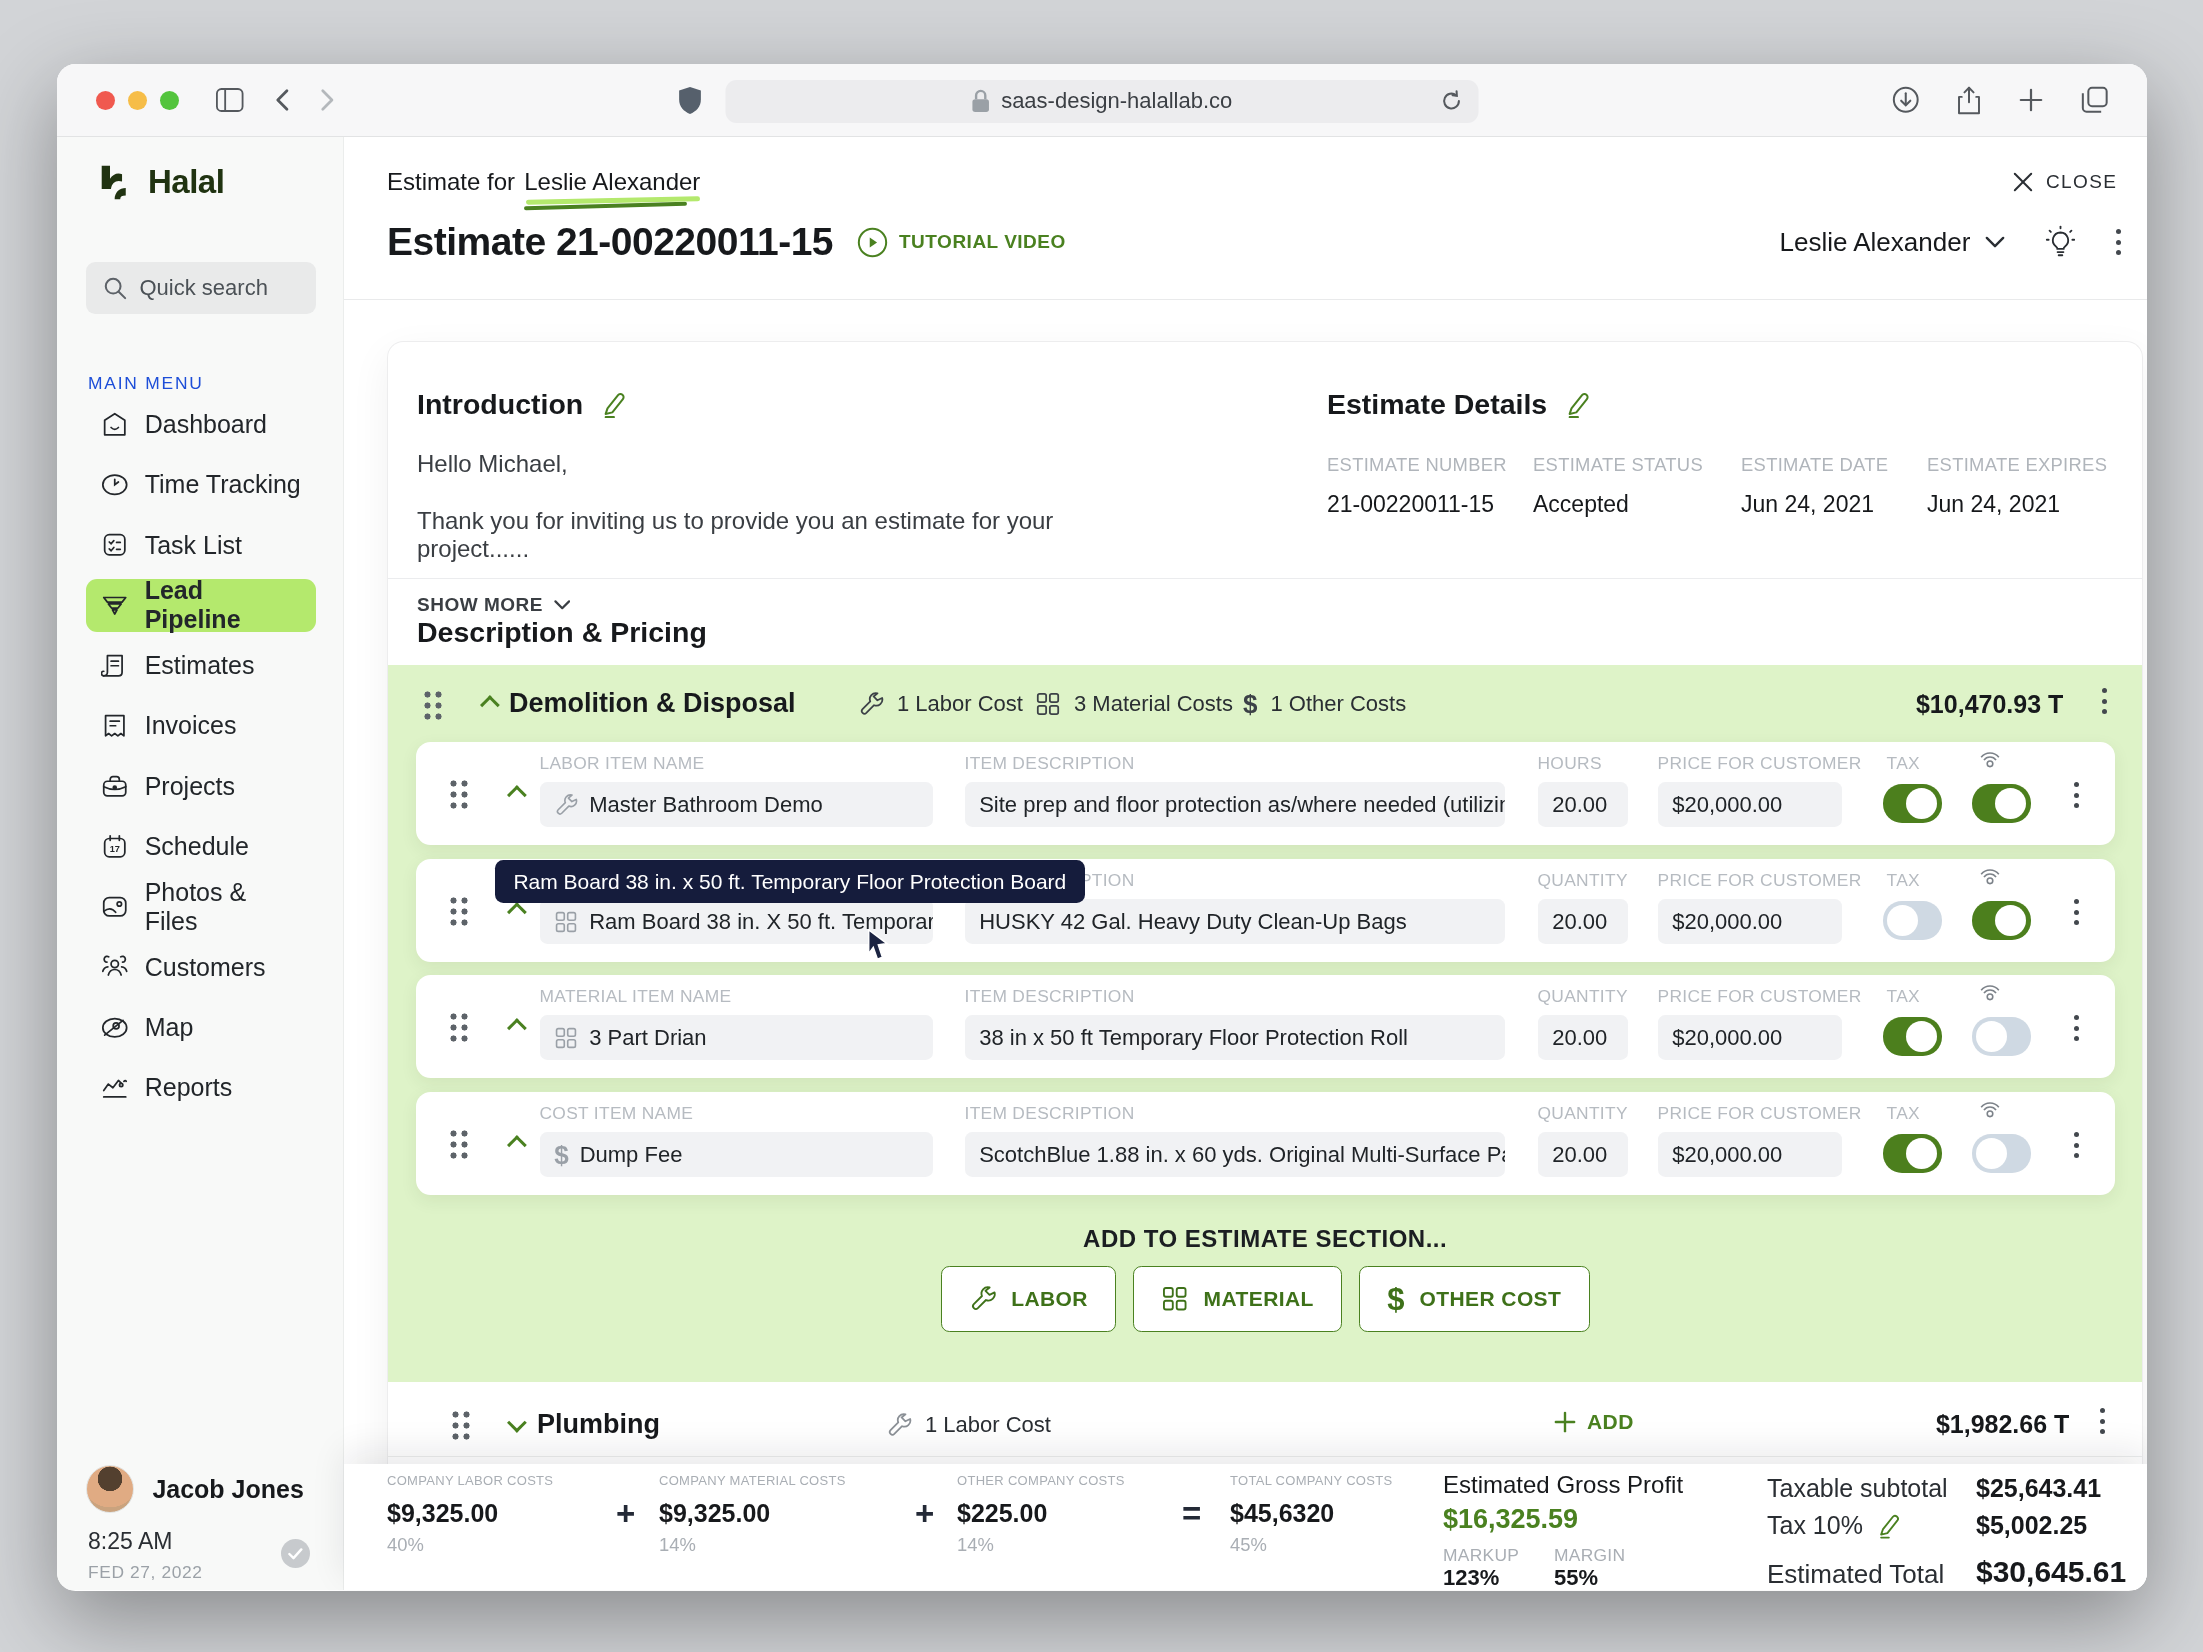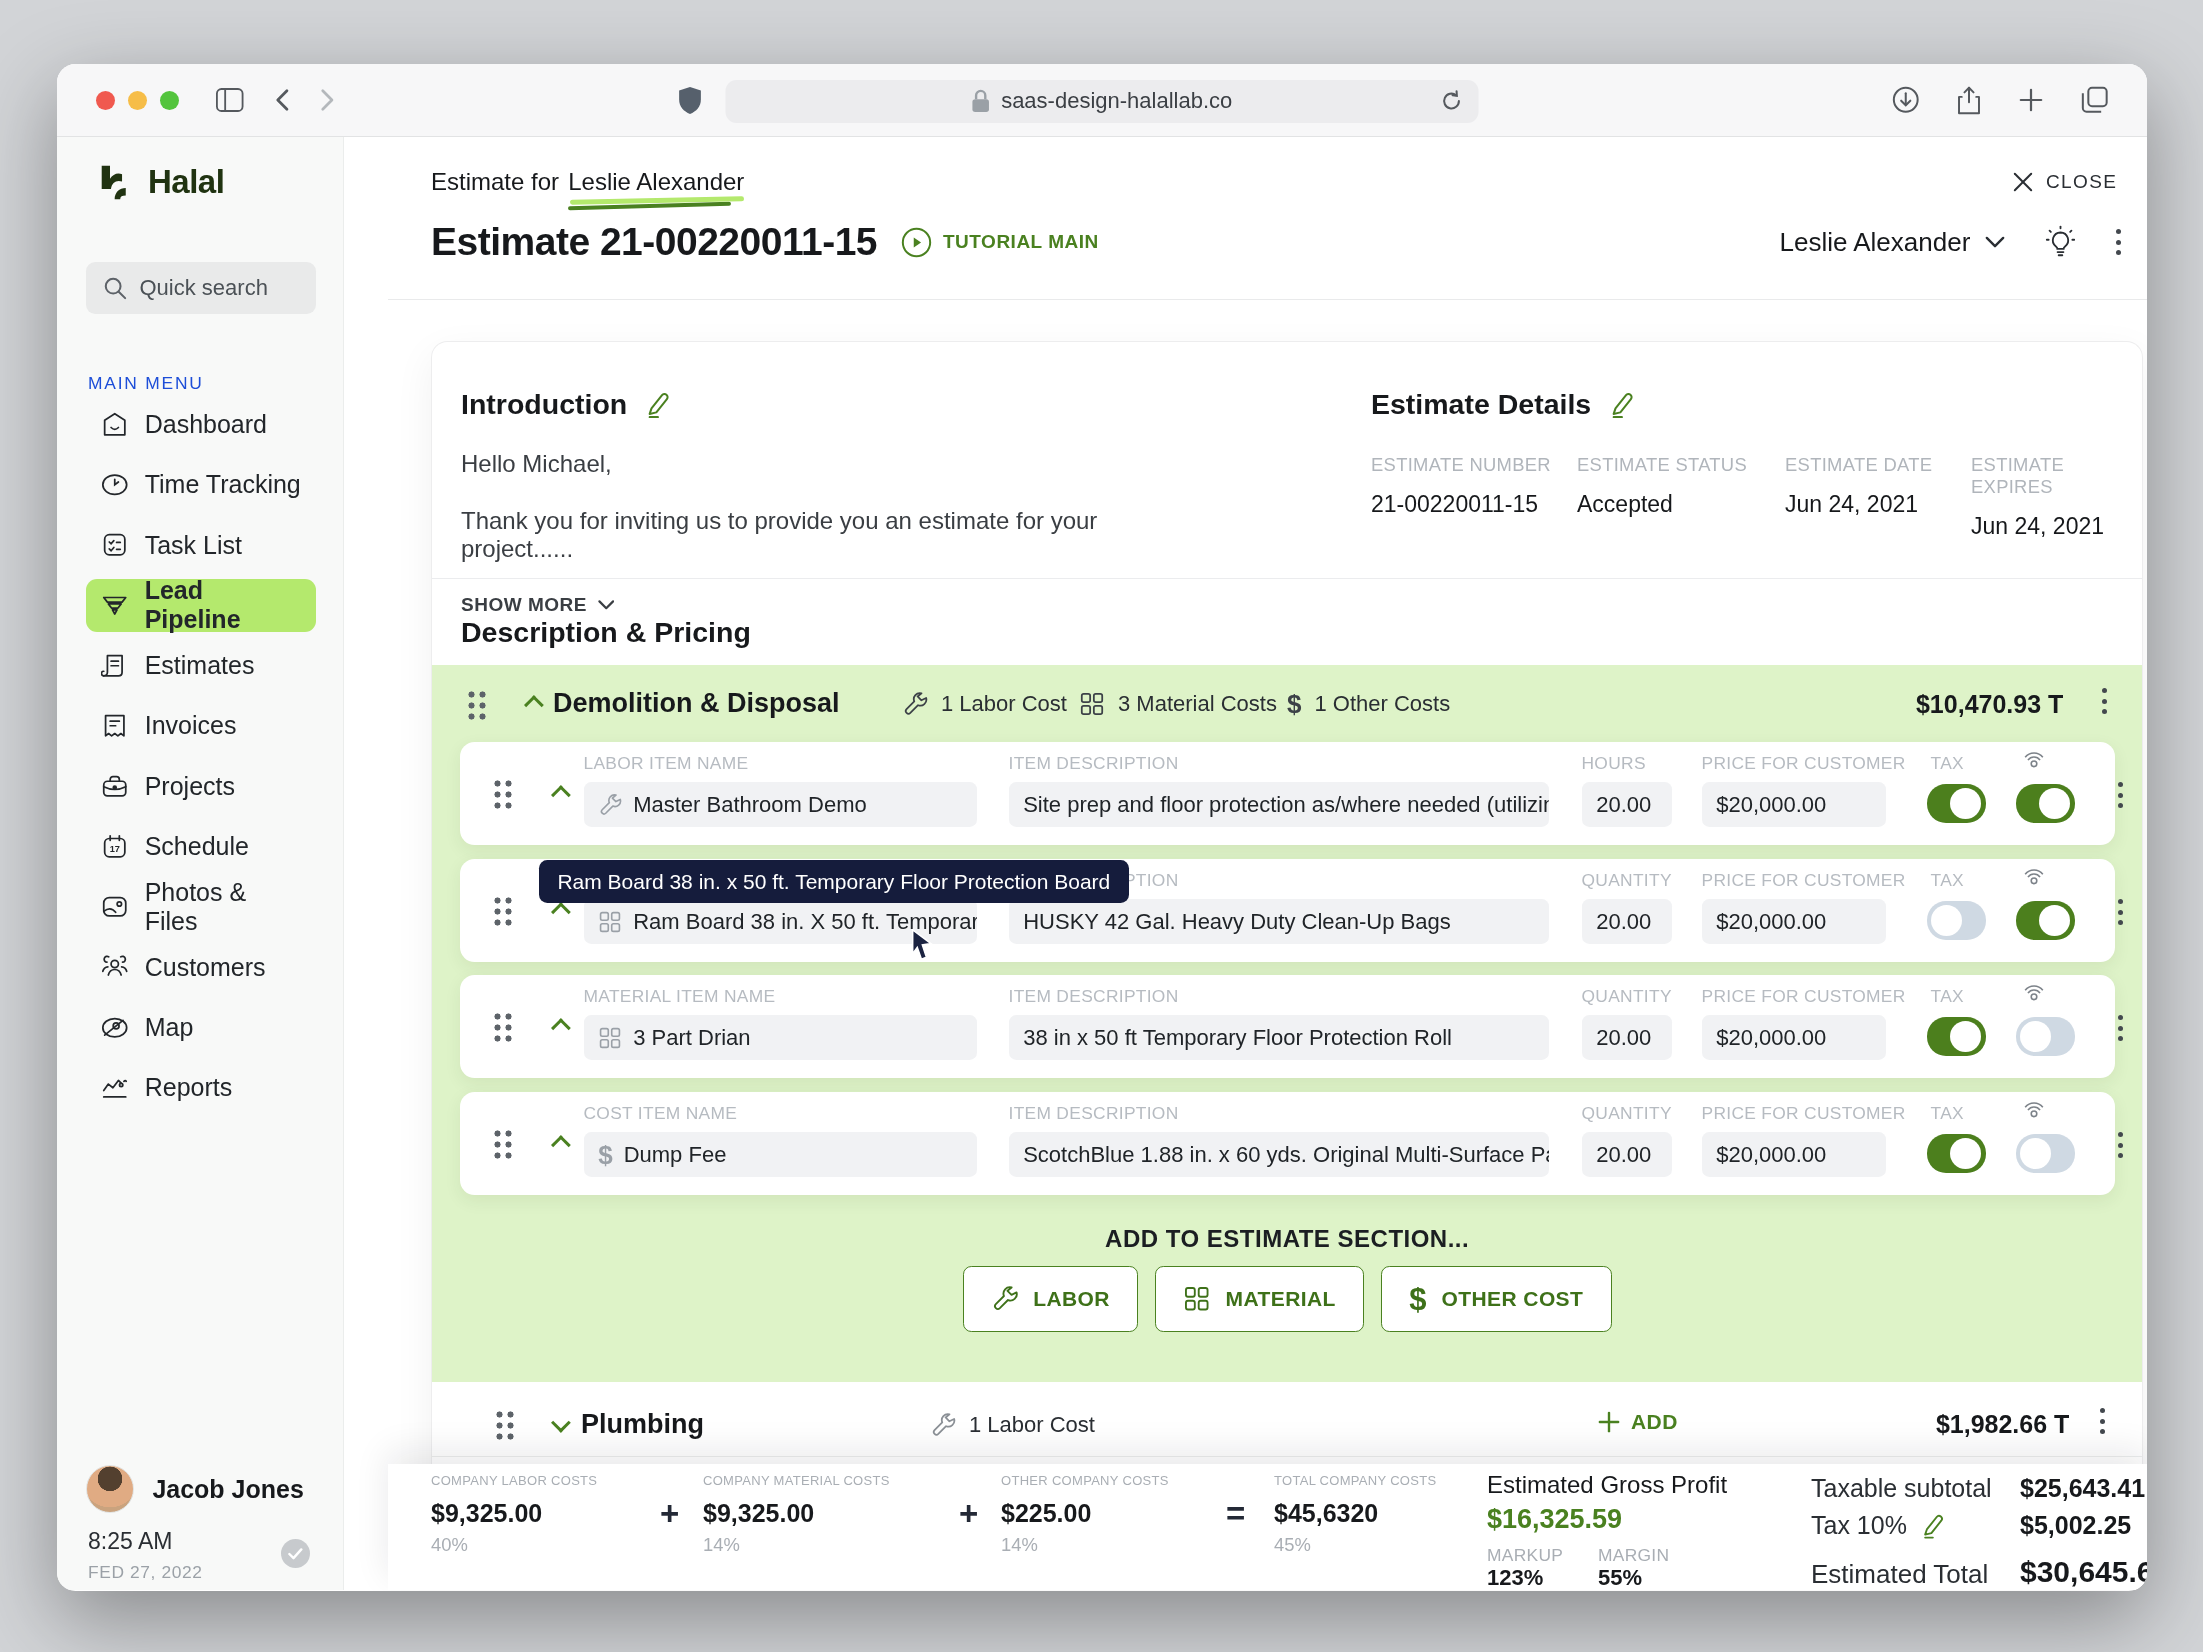--- a/index.html
+++ b/index.html
@@ -19,21 +19,21 @@
   .cicon { color:#55595e; margin-right:31px; }
   .cicon.dim { color:#b4b8bc; }
   .urlpill { position:absolute; left:50%; top:15.6px; transform:translateX(-50%); width:753px; height:43px;
              background:#ececee; border-radius:11px; display:flex; align-items:center; justify-content:center; gap:11px; }
   .urltext { font-size:22px; color:#3b3f44; }
   .reload { position:absolute; right:14.7px; top:9.2px; color:#55595e; }
   .shield { position:absolute; left:calc(50% - 424px); top:22px; color:#566069; }
   .rightic { margin-left:auto; display:flex; align-items:center; gap:37px; color:#55595e; }
 
   
-  .app { display:flex; height:1453px;gap:44px; }
+  .app { display:flex; height:1453px; }
 
   
   .sidebar { width:287px; background:#f8f9f8; border-right:0.9px solid #ebedec; position:relative; flex:none; }
   .logo { position:absolute; left:41px; top:26px; display:flex; align-items:center; gap:13px; }
   .logomark { width:37px; height:37px; color:#203311; }
   .logotext { font-size:33px; font-weight:bold; color:#203311; letter-spacing:-0.5px; }
   .qsearch { position:absolute; left:29px; top:125px; width:230px; height:52px; background:#e9eaea; border-radius:9.2px;
              display:flex; align-items:center; gap:13px; padding:0 16.5px; color:#5d6268; }
   .qsearch input { border:0; background:transparent; outline:none; font-size:22px; width:156px; color:#3b4045; font-family:inherit; }
   .qsearch input::placeholder { color:#4b5156; }
@@ -421,21 +421,21 @@
         </div>
         <div class="titlerow">
           <span class="pagetitle">Estimate 21-00220011-15</span>
           <div class="tutorial">
             <span>
               <svg width="31" height="31" viewBox="0 0 34 34" fill="none" stroke="#4a8120" stroke-width="2.2">
                   <circle cx="17" cy="17" r="15"></circle>
                   <path d="M14 11.5l8 5.5-8 5.5v-11z" fill="#4a8120" stroke="none"></path>
                 </svg>
             </span>
-            <span>TUTORIAL MAIN</span>
+            <span>TUTORIAL VIDEO</span>
           </div>
           <div class="hdr-right">
             <div class="assignee">
               <span>Leslie Alexander</span>
               <svg width="20" height="13" viewBox="0 0 22 14" fill="none" stroke="#2a2e33" stroke-width="2.6" stroke-linecap="round" stroke-linejoin="round">
                   <polyline points="2,2 11,11 20,2"></polyline>
                 </svg>
             </div>
             <span>
               <svg width="31" height="35" viewBox="0 0 34 38" fill="none" stroke="#2a2e33" stroke-width="2" stroke-linecap="round">

